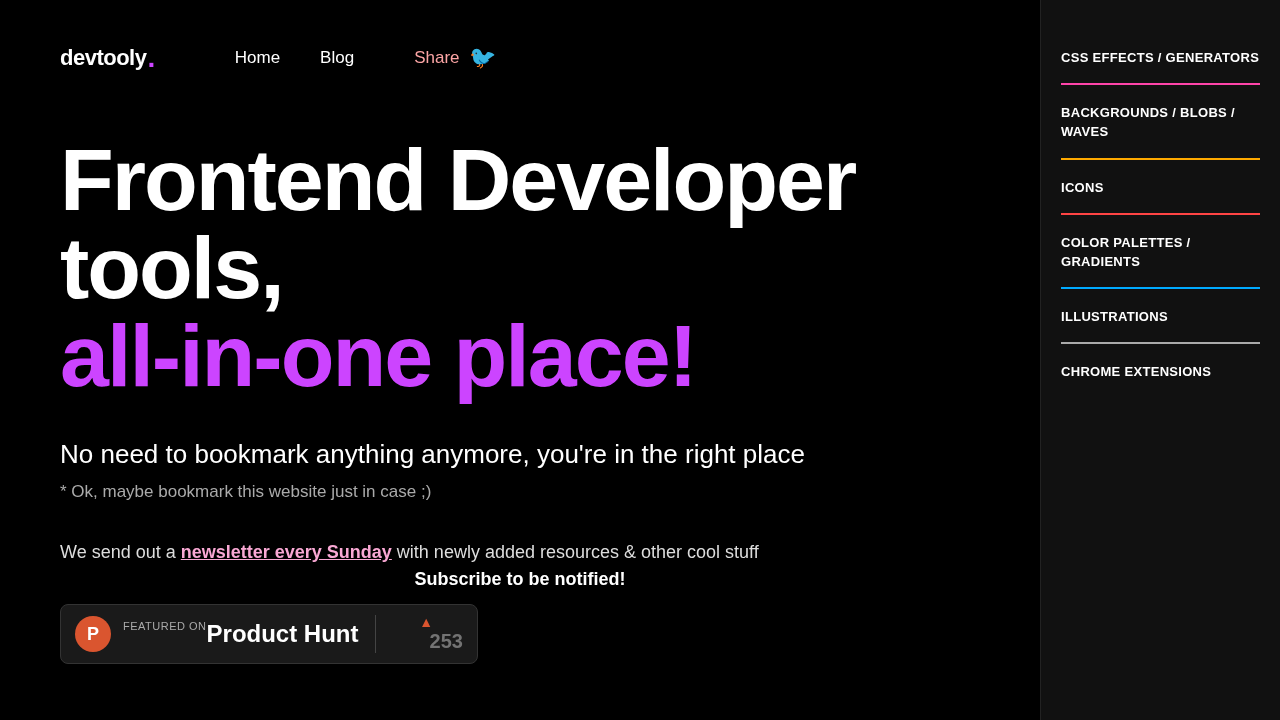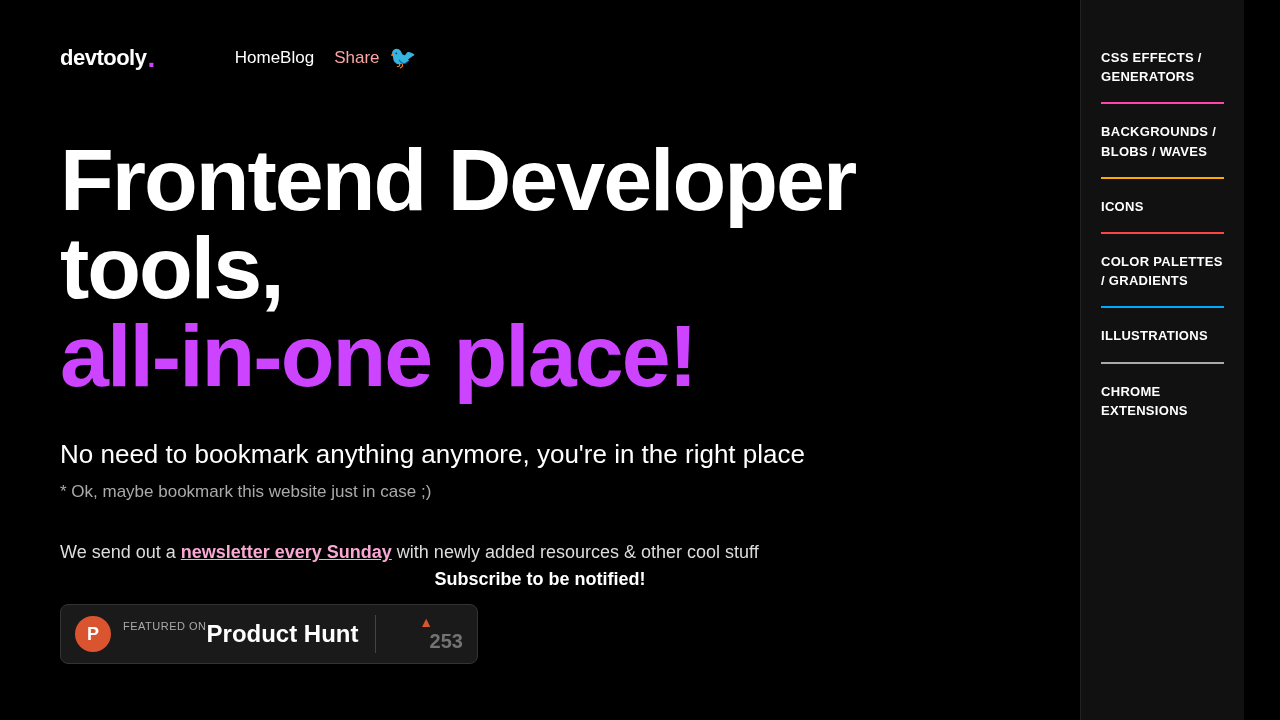--- a/index.html
+++ b/index.html
@@ -47,20 +47,21 @@
       color: #cc44ff;
       font-size: 28px;
       font-weight: 900;
       margin-left: 1px;
       line-height: 1;
     }
 
     .nav-links {
       display: flex;
       align-items: center;
+      gap: 40px;
       margin-left: 40px;
     }
 
     .nav-link {
       color: #fff;
       text-decoration: none;
       font-size: 17px;
       font-weight: 500;
     }
 
@@ -228,21 +229,21 @@
     .ph-count {
       font-size: 20px;
       font-weight: 700;
       color: #737373;
       line-height: 1.2;
       margin-left: 40px;
     }
 
     
     .sidebar {
-      width: 164px;
+      width: 240px;
       background: #111;
       border-left: 1px solid #222;
       padding: 30px 20px;
       display: flex;
       flex-direction: column;
       gap: 0;
       flex-shrink: 0;
     }
 
     .sidebar-item {

